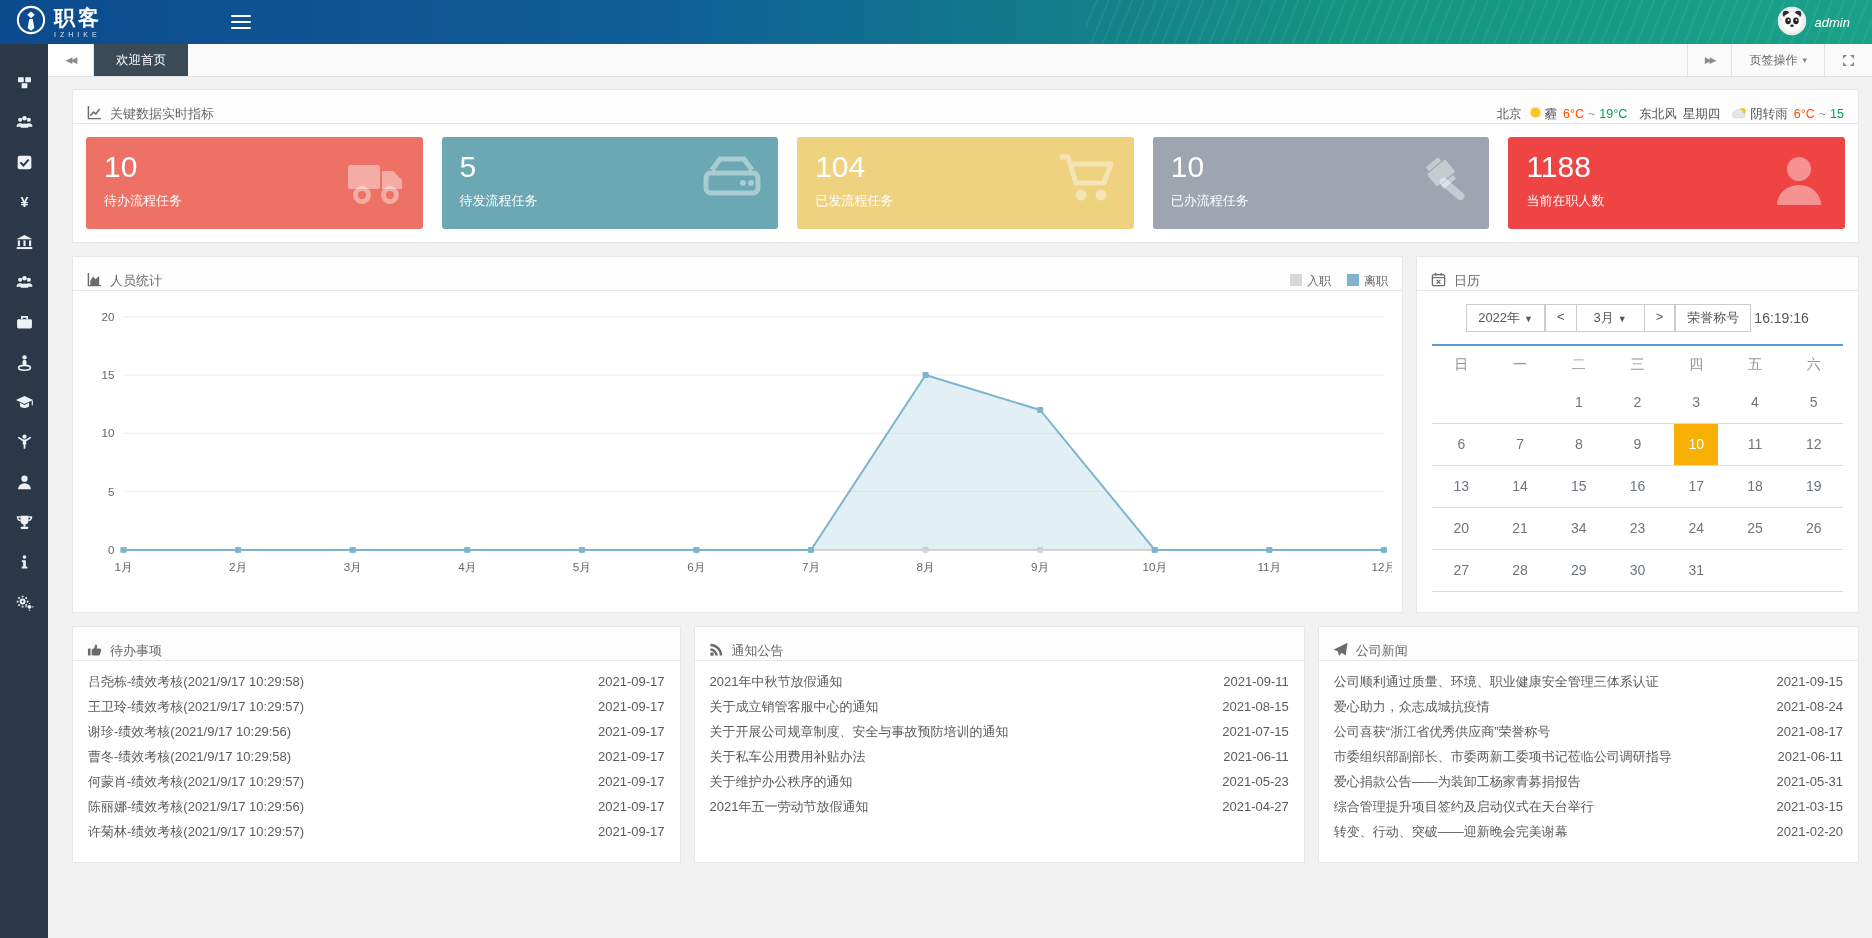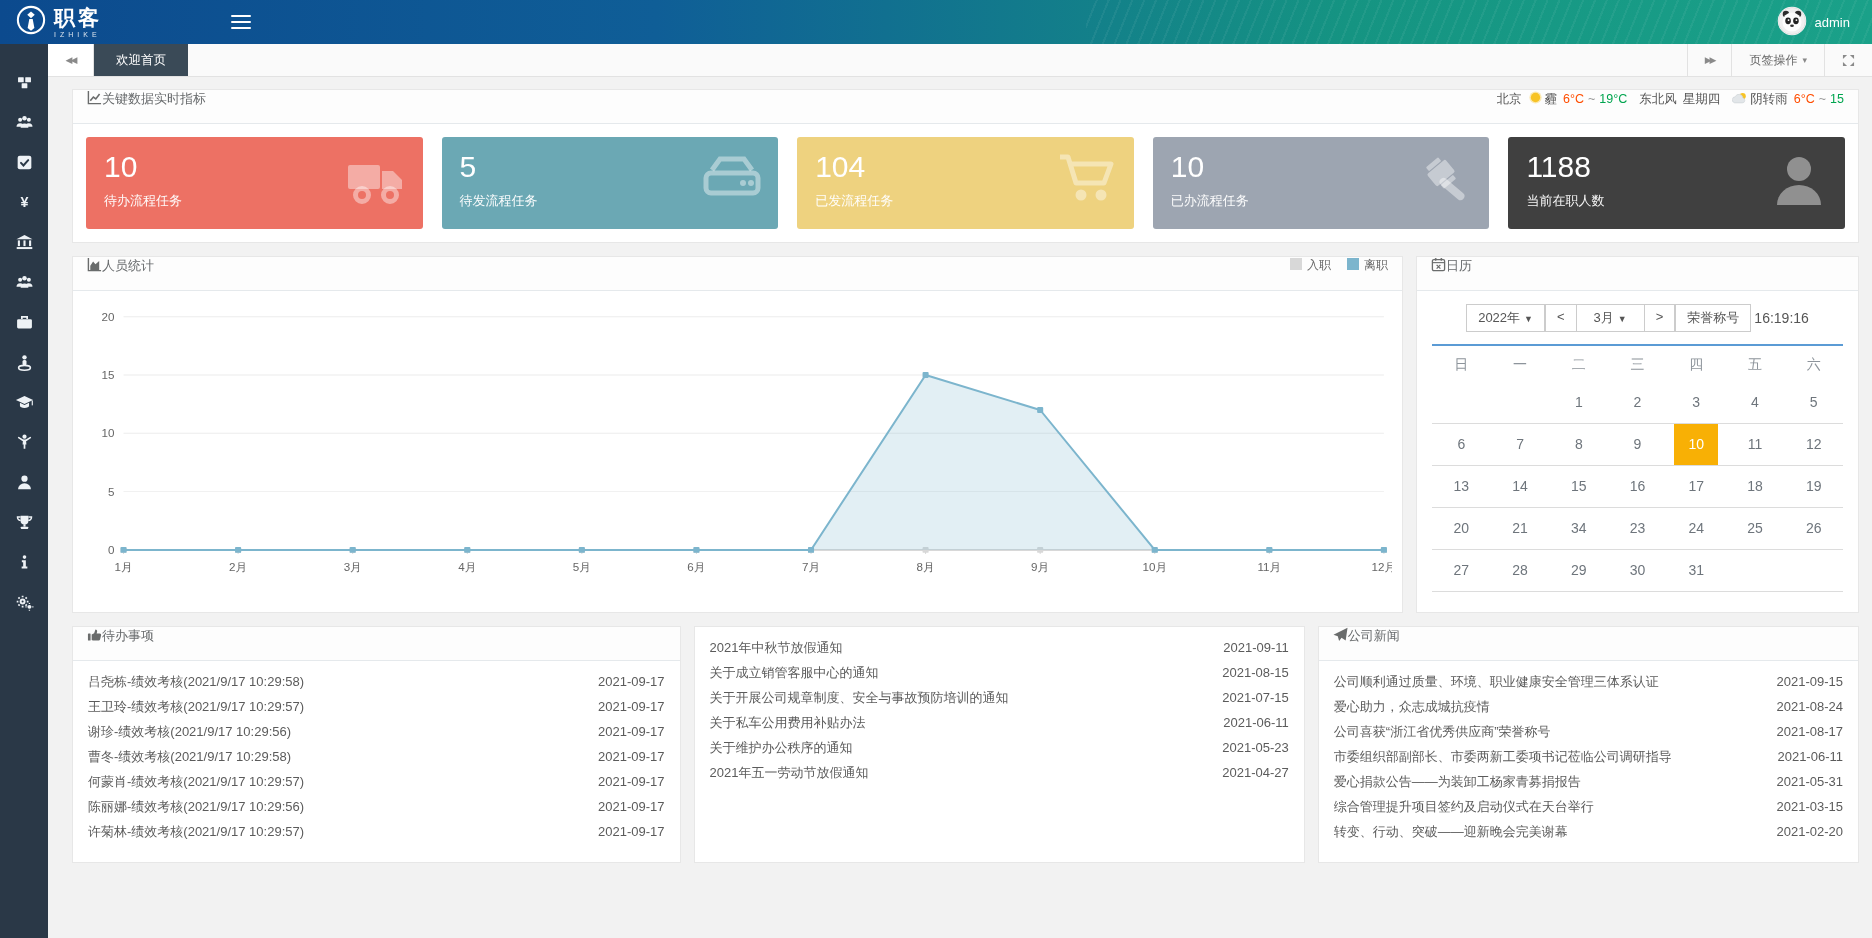--- a/index.html
+++ b/index.html
@@ -12,21 +12,21 @@
   .navbar::after { content:""; position:absolute; right:0; top:0; bottom:0; width:42%;
     background:repeating-linear-gradient(112deg,transparent 0 9px,rgba(255,255,255,.055) 9px 11px);
     pointer-events:none; }
   .logo { display:flex; align-items:center; gap:8px; padding-left:16px; width:205px; color:#fff; }
   .logo-text { line-height:1; }
   .logo-title { font-size:21px; font-weight:bold; letter-spacing:3px; }
   .logo-sub { font-size:7px; letter-spacing:4px; margin-top:3px; color:rgba(255,255,255,.85); }
   .hamburger { margin-left:26px; width:20px; cursor:pointer; }
   .hamburger div { height:2.5px; background:#fff; margin:3.5px 0; border-radius:1px; }
   .nav-right { margin-left:auto; display:flex; align-items:center; gap:8px; padding-right:22px;
-    color:#fff; font-size:13px; position:relative; z-index:2; }
+    color:#fff; font-size:13px; position:relative; z-index:2;font-style:italic; }
 
   
   .layout { display:flex; height:894px; }
   .sidebar { width:48px; background:#2a3847; padding-top:20px; display:flex;
     flex-direction:column; align-items:center; flex:none; }
   .side-item { width:48px; height:40px; display:flex; align-items:center; justify-content:center;
     color:#eef2f6; cursor:pointer; }
   .main { flex:1; min-width:0; display:flex; flex-direction:column; }
 
   
@@ -38,22 +38,22 @@
   .tab-active { background:#3a4a57; color:#fff; padding:0 22px; display:flex; align-items:center;
     font-size:12.5px; cursor:pointer; }
   .tab-spacer { flex:1; }
   .tab-ctl { border-left:1px solid #e2e2e2; padding:0 17px; display:flex; align-items:center;
     gap:5px; cursor:pointer; color:#666; }
   .tab-ctl.fwd { color:#8a8a8a; font-size:9px; letter-spacing:-2px; }
 
   
   .content { flex:1; padding:12px 13px 0 24px; overflow:hidden; }
   .panel { background:#fff; border:1px solid #e7e7e7; }
-  .panel-header { height:34px; border-bottom:1px solid #e5e9ec; display:flex; align-items:flex-start;
-    padding:0 14px; font-size:13px; color:#676a6c; background:#fdfdfd; }
+  .panel-header { height:34px; border-bottom:1px solid #e5e9ec; display:flex; align-items:flex-end;
+    padding:0 14px; font-size:13px; color:#676a6c; background:#fdfdfd; gap:8px; }
   .panel-title { white-space:nowrap; }
 
   
   .weather { margin-left:auto; display:flex; align-items:center; gap:6px; font-size:12.5px;
     color:#555; white-space:nowrap; overflow:hidden; max-width:620px; }
   .weather b { font-weight:normal; }
   .tilde { color:#999; }
 
   
   .cards { display:flex; gap:19px; padding:13px; }
@@ -343,21 +343,21 @@
               <div class="stat-label">已办流程任务</div>
               <span class="stat-icon"><svg width="64" height="64" viewBox="0 0 64 64" fill="currentColor" style="color:rgba(255,255,255,0.42)">
                   <g transform="rotate(-40 30 24)">
                     <rect x="18" y="16" width="24" height="16" rx="2"></rect>
                     <rect x="22" y="10" width="16" height="5" rx="1"></rect>
                     <rect x="22" y="33" width="16" height="5" rx="1"></rect>
                   </g>
                   <rect x="26" y="36" width="30" height="8" rx="4" transform="rotate(40 41 40)"></rect>
                 </svg></span>
             </div>
-            <div class="stat-card" style="background:#404040">
+            <div class="stat-card" style="background:#ef4444">
               <div class="stat-value">1188</div>
               <div class="stat-label">当前在职人数</div>
               <span class="stat-icon"><svg width="64" height="64" viewBox="0 0 64 64" fill="currentColor" style="color:rgba(255,255,255,0.42)">
                   <circle cx="32" cy="20" r="12"></circle>
                   <path d="M10 56a22 20 0 0 1 44 0z"></path>
                 </svg></span>
             </div>
           </div>
       </div>
 
@@ -564,20 +564,29 @@
                 <span class="row-date">2021-09-17</span>
               </div>
               <div class="list-row">
                 <span class="row-text">许菊林-绩效考核(2021/9/17 10:29:57)</span>
                 <span class="row-date">2021-09-17</span>
               </div>
             </div>
         </div>
 
         <div class="panel list-panel lp-notice">
+          <div class="panel-header">
+            <span>
+              <svg width="15" height="15" viewBox="0 0 16 16" style="color:#6a6c6c" fill="currentColor">
+                  <circle cx="3.2" cy="12.8" r="2"></circle>
+                  <path d="M1.5 6.7a7.8 7.8 0 0 1 7.8 7.8H6.6a5.1 5.1 0 0 0-5.1-5.1zM1.5 1.8a12.7 12.7 0 0 1 12.7 12.7h-2.6A10.1 10.1 0 0 0 1.5 4.4z"></path>
+                </svg>
+            </span>
+            <span class="panel-title">通知公告</span>
+          </div>
           <div class="list-body" id="notice-list">
               <div class="list-row">
                 <span class="row-text">2021年中秋节放假通知</span>
                 <span class="row-date">2021-09-11</span>
               </div>
               <div class="list-row">
                 <span class="row-text">关于成立销管客服中心的通知</span>
                 <span class="row-date">2021-08-15</span>
               </div>
               <div class="list-row">

